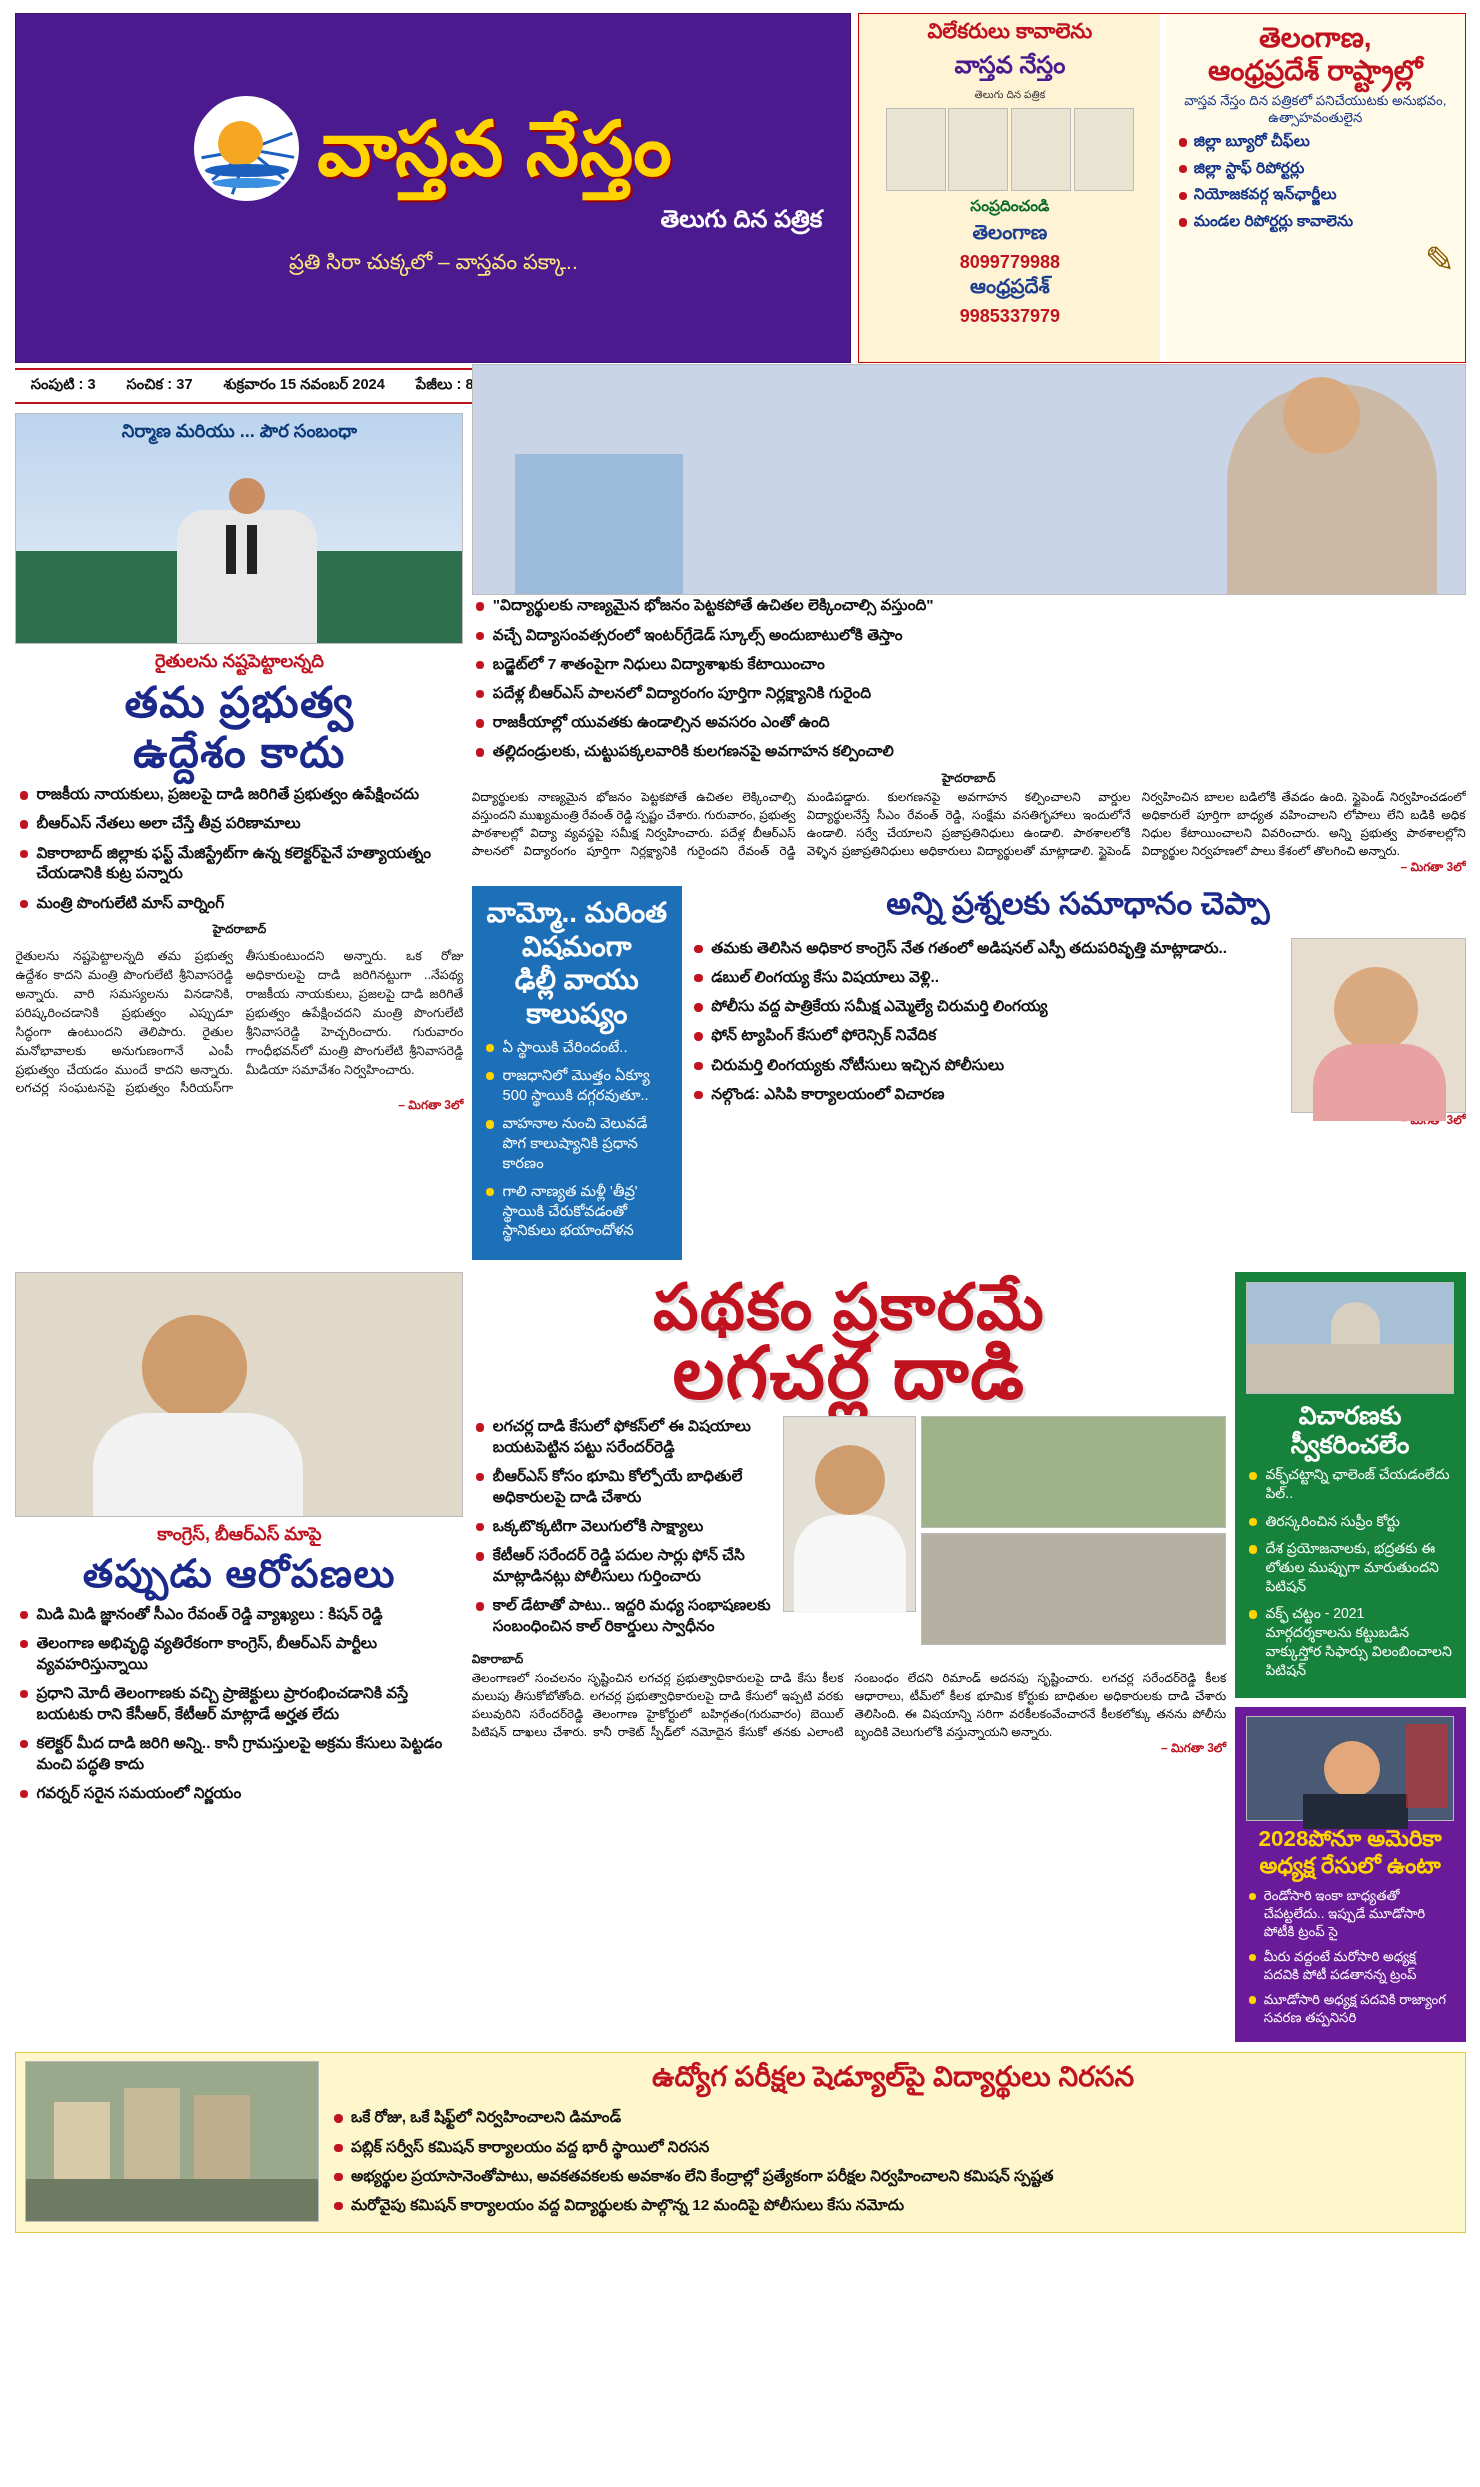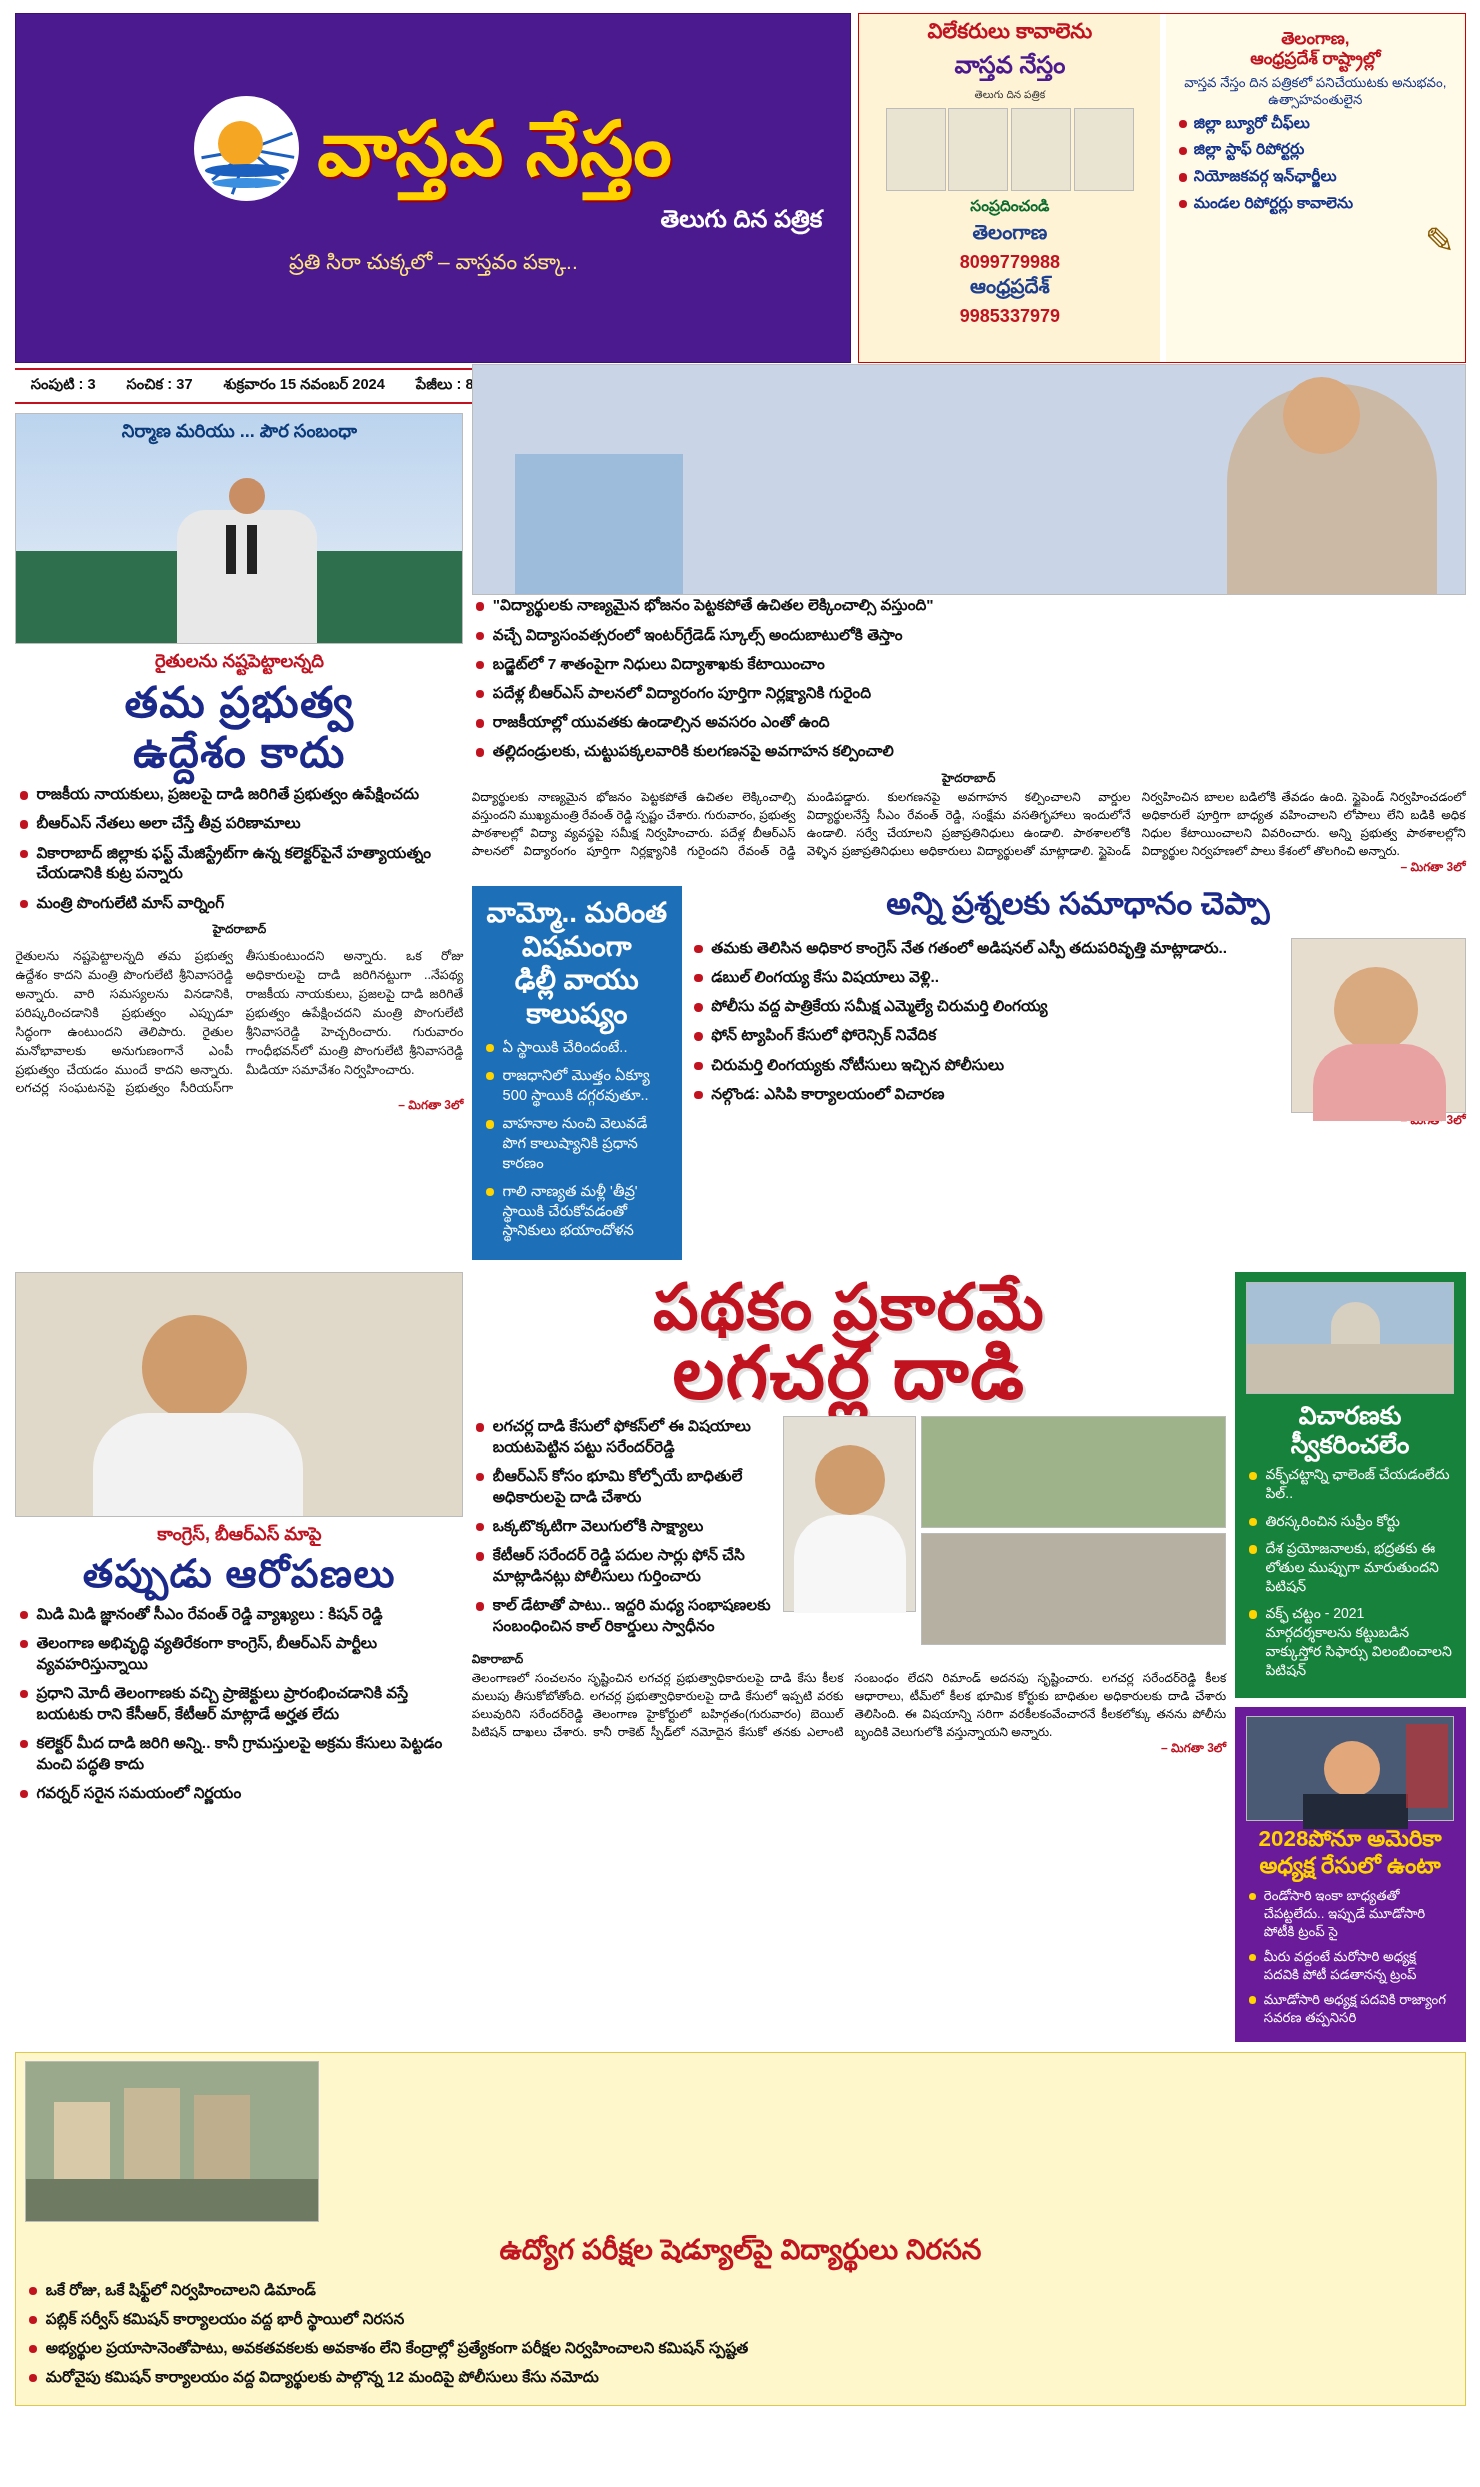--- a/index.html
+++ b/index.html
@@ -106,21 +106,21 @@
   .ad-thumb { width: 60px; height: 83px; background:#e9e3d2; border:0.7px solid #bbb; }
   .ad-contact { color:#0a6b2d; font-size: 15.4px; font-weight:bold; margin-top: 2.8px;}
   .ad-phone { color:#c1121f; font-size: 18px; font-weight:bold; }
   .ad-state { color:#1d3f8f; font-size: 20px; font-weight:bold; }
 
   .mast-ad-right {
     flex:1;
     background: #fffbe8;
     padding: 7px 9.8px;
   }
-  .ad-head2 { color:#c1121f; font-size: 17px; font-weight:bold; text-align:center; line-height:1.2;margin-top:8px;}
+  .ad-head2 { color:#c1121f; font-size: 28px; font-weight:bold; text-align:center; line-height:1.2;}
   .ad-sub2 { color:#14348c; font-size: 13.3px; text-align:center; margin: 4.2px 0 5.6px; line-height:1.3;}
   .ad-list { list-style:none; margin:0; padding:0; }
   .ad-list li {
     color:#14348c; font-size: 15.4px; font-weight:bold; padding-left: 18px;
     position:relative; margin-bottom: 5.6px;
   }
   .ad-list li::before {
     content:""; position:absolute; left:2.8px; top: 6.3px;
     width:8.4px; height:8.4px; background:#c1121f; border-radius:50%;
   }
@@ -215,21 +215,20 @@
   .purple-box { background:#6a1b9a; color:#fff; padding: 8.4px 11.2px; }
   .purple-box h3 { margin: 5.6px 0 7px; font-size: 22.4px; text-align:center; color:#ffd400; line-height:1.2;}
   .purple-box ul { list-style:none; margin:0; padding:0; }
   .purple-box li { position:relative; padding-left:18px; margin-bottom:7px; font-size:13.3px; line-height:1.35;}
   .purple-box li::before { content:""; position:absolute; left:2.8px; top:5.6px; width:7.7px;height:7.7px;background:#ffd400;border-radius:50%;}
 
   
   .yellow-strip {
     background:#fff7cc; border: 1.4px solid #e0c94a; padding: 8.4px; display:flex; gap: 11.2px;
     margin-top: 9.8px;
-    flex-direction: column;
   }
   .yellow-strip .photo { width: 294px; height: 161px; flex:0 0 auto;}
   .strip-head { color:#c1121f; font-size: 28px; font-weight:bold; text-align:center; margin-bottom:7px;}
   .strip-list li { font-size: 14.7px; }
 
   
   .sky { background: linear-gradient(#bcd4ee, #e7eef7); }
   .ground { position:absolute; left:0; right:0; bottom:0; height: 40%; background:#8a9a6b; }
   .person {
     position:absolute; bottom:0; width: 84px; height: 119px; background:#5c4033; border-radius: 28px 28px 0 0;

